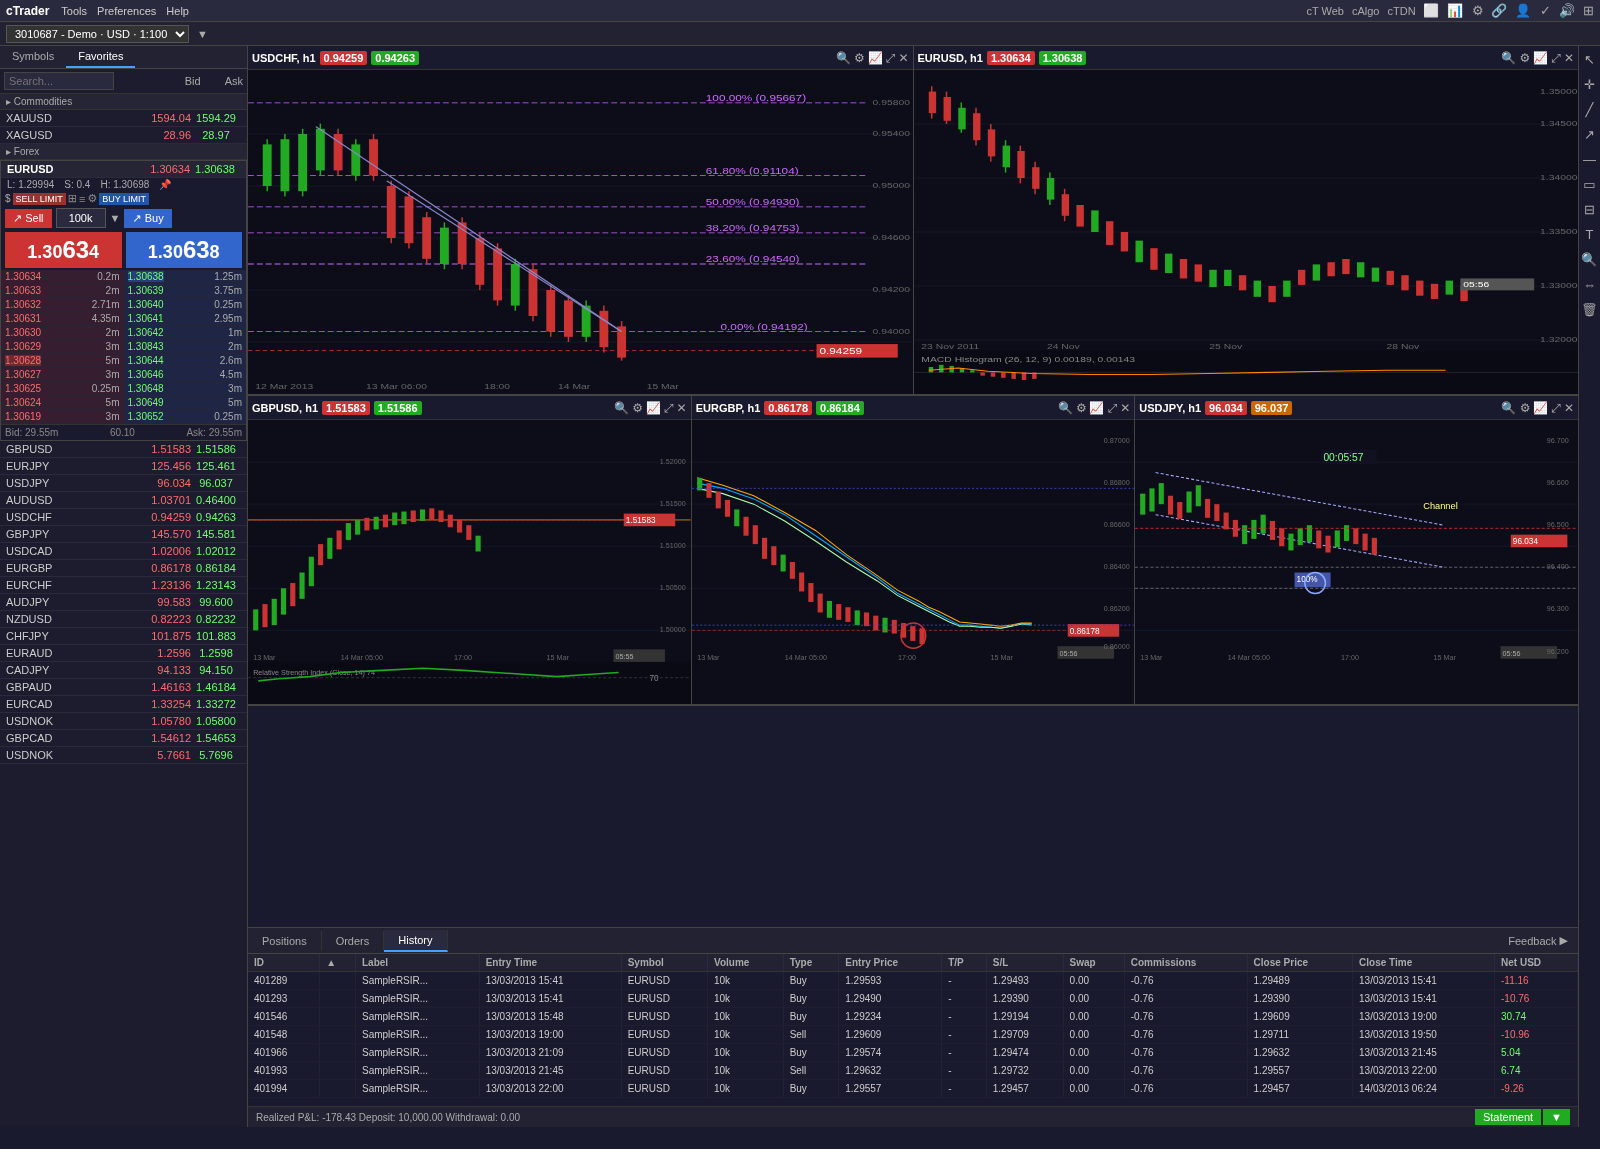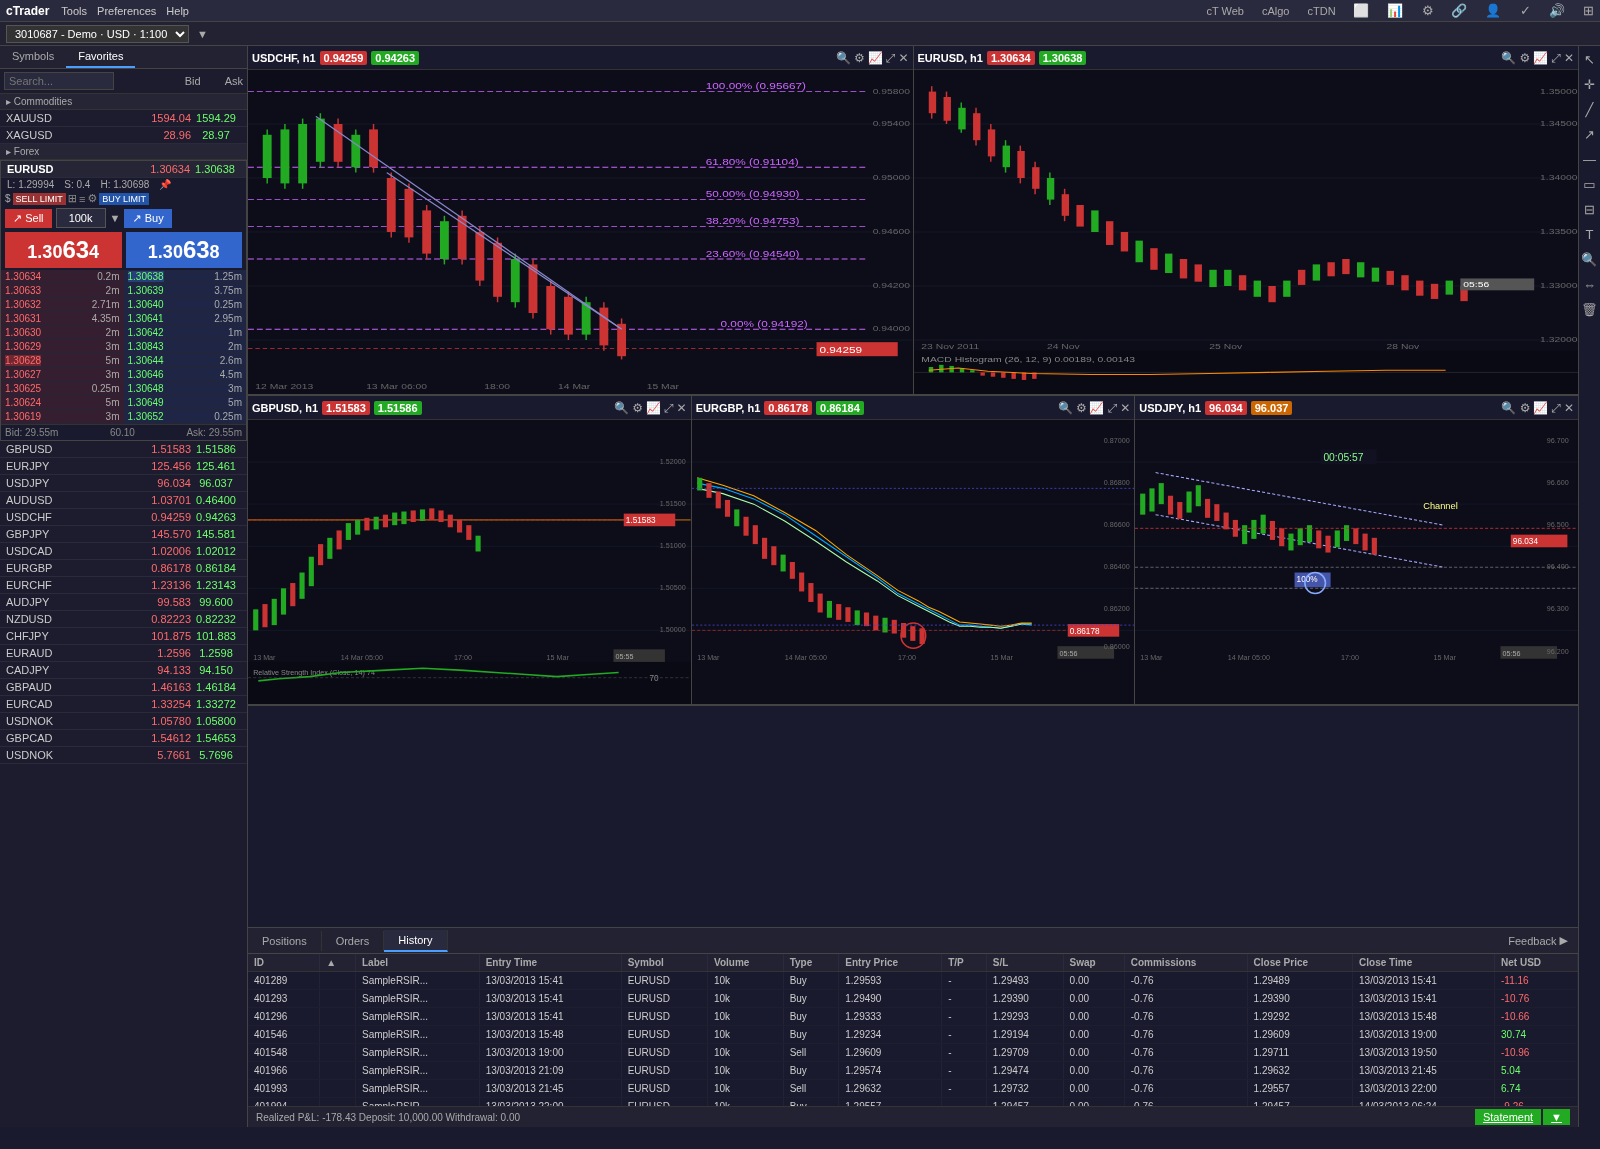--- a/index.html
+++ b/index.html
@@ -21,21 +21,21 @@
       display: flex;
       align-items: center;
       justify-content: space-between;
       padding: 8px 6px;
       border-bottom: 1px solid #444;
     }
     .top-bar-left { display: flex; align-items: center; gap: 12px; }
     .top-bar-brand { color: #fff; font-weight: bold; font-size: 12px; }
     .top-bar-menu { display: flex; gap: 10px; }
     .top-bar-menu span { color: #ccc; cursor: pointer; font-size: 11px; }
-    .top-bar-right { display: flex; align-items: center; gap: 18px; color: #aaa; font-size: 11px; }
+    .top-bar-right { display: flex; align-items: center; gap: 8px; color: #aaa; font-size: 11px; }
     .top-bar-icon { color: #aaa; font-size: 13px; cursor: pointer; }
 
     
     .account-bar {
       width: 100%;
       height: 24px;
       background: #222233;
       display: flex;
       align-items: center;
       padding: 0 6px;
@@ -356,21 +356,20 @@
     .statement-btn {
       background: #22aa22;
       color: #fff;
       border: none;
       padding: 2px 8px;
       cursor: pointer;
       font-size: 11px;
       display: flex;
       align-items: center;
       gap: 3px;
-      text-decoration: underline;
     }
 
     
     .status-bar {
       width: 100%;
       height: 22px;
       background: #222233;
       display: flex;
       align-items: center;
       justify-content: space-between;
@@ -707,21 +706,21 @@
       </div>
     </div>
   </div>
 
   <div style="flex:1; display:flex; flex-direction:column; overflow:hidden;">
 
     <div style="flex:1; display:flex; flex-direction:column; overflow:hidden;">
 
       <div class="charts-grid-top">
 
-        <div class="chart-panel" style="flex:1.1;">
+        <div class="chart-panel" style="flex:1.1;gap:12px;">
           <div class="chart-header">
             <span class="chart-title">USDCHF, h1</span>
             <span class="price-badge red">0.94259</span>
             <span class="price-badge green">0.94263</span>
             <div class="chart-toolbar">
               <span class="chart-btn">🔍</span>
               <span class="chart-btn">⚙</span>
               <span class="chart-btn">📈</span>
               <span class="chart-btn">⤢</span>
               <span class="chart-btn">✕</span>
@@ -1230,37 +1229,20 @@
         <td>10k</td>
         <td>Buy</td>
         <td>1.29490</td>
         <td>-</td>
         <td>1.29390</td>
         <td>0.00</td>
         <td>-0.76</td>
         <td>1.29390</td>
         <td>13/03/2013 15:41</td>
         <td class="td-red">-10.76</td>
-      </tr>
-              <tr>
-        <td>401296</td>
-        <td></td>
-        <td>SampleRSIR...</td>
-        <td>13/03/2013 15:41</td>
-        <td>EURUSD</td>
-        <td>10k</td>
-        <td>Buy</td>
-        <td>1.29333</td>
-        <td>-</td>
-        <td>1.29293</td>
-        <td>0.00</td>
-        <td>-0.76</td>
-        <td>1.29292</td>
-        <td>13/03/2013 15:48</td>
-        <td class="td-red">-10.66</td>
       </tr>
               <tr>
         <td>401546</td>
         <td></td>
         <td>SampleRSIR...</td>
         <td>13/03/2013 15:48</td>
         <td>EURUSD</td>
         <td>10k</td>
         <td>Buy</td>
         <td>1.29234</td>

